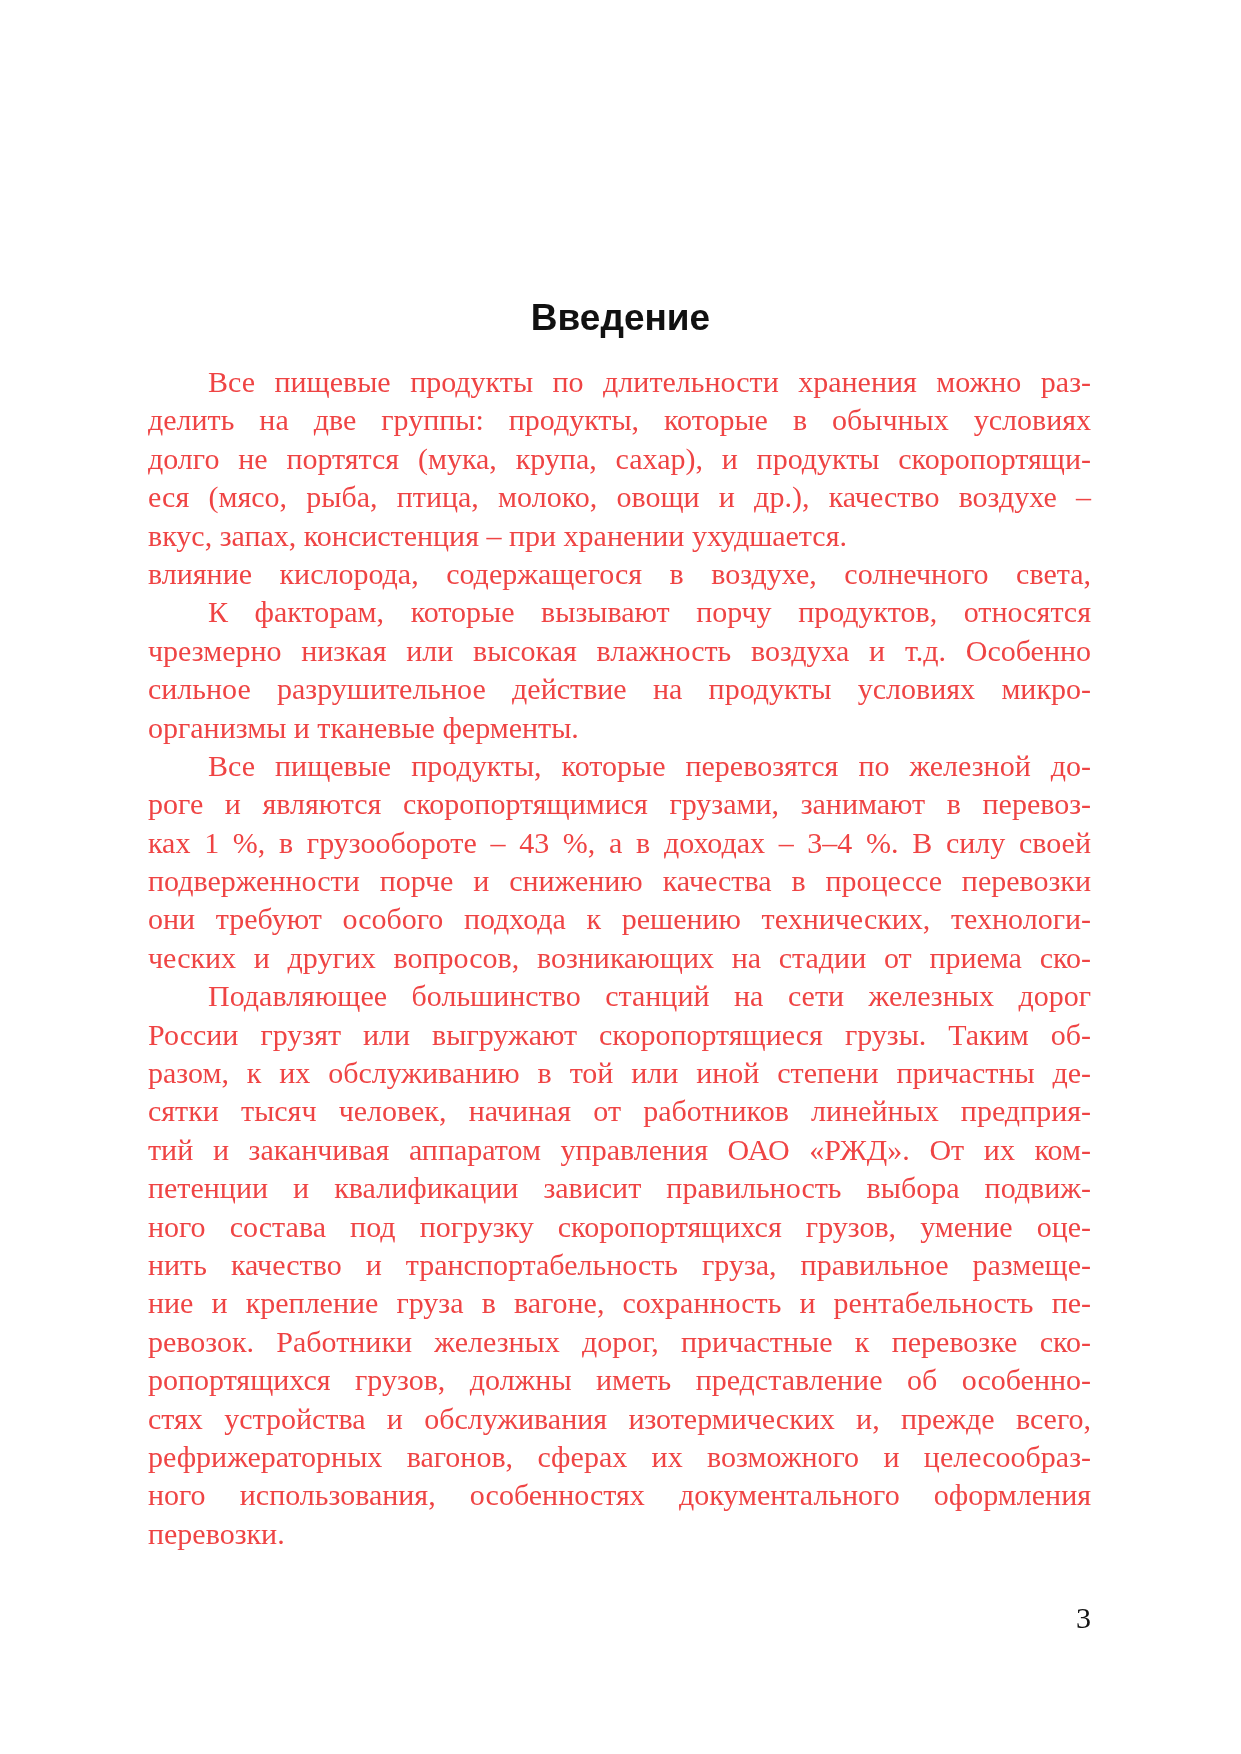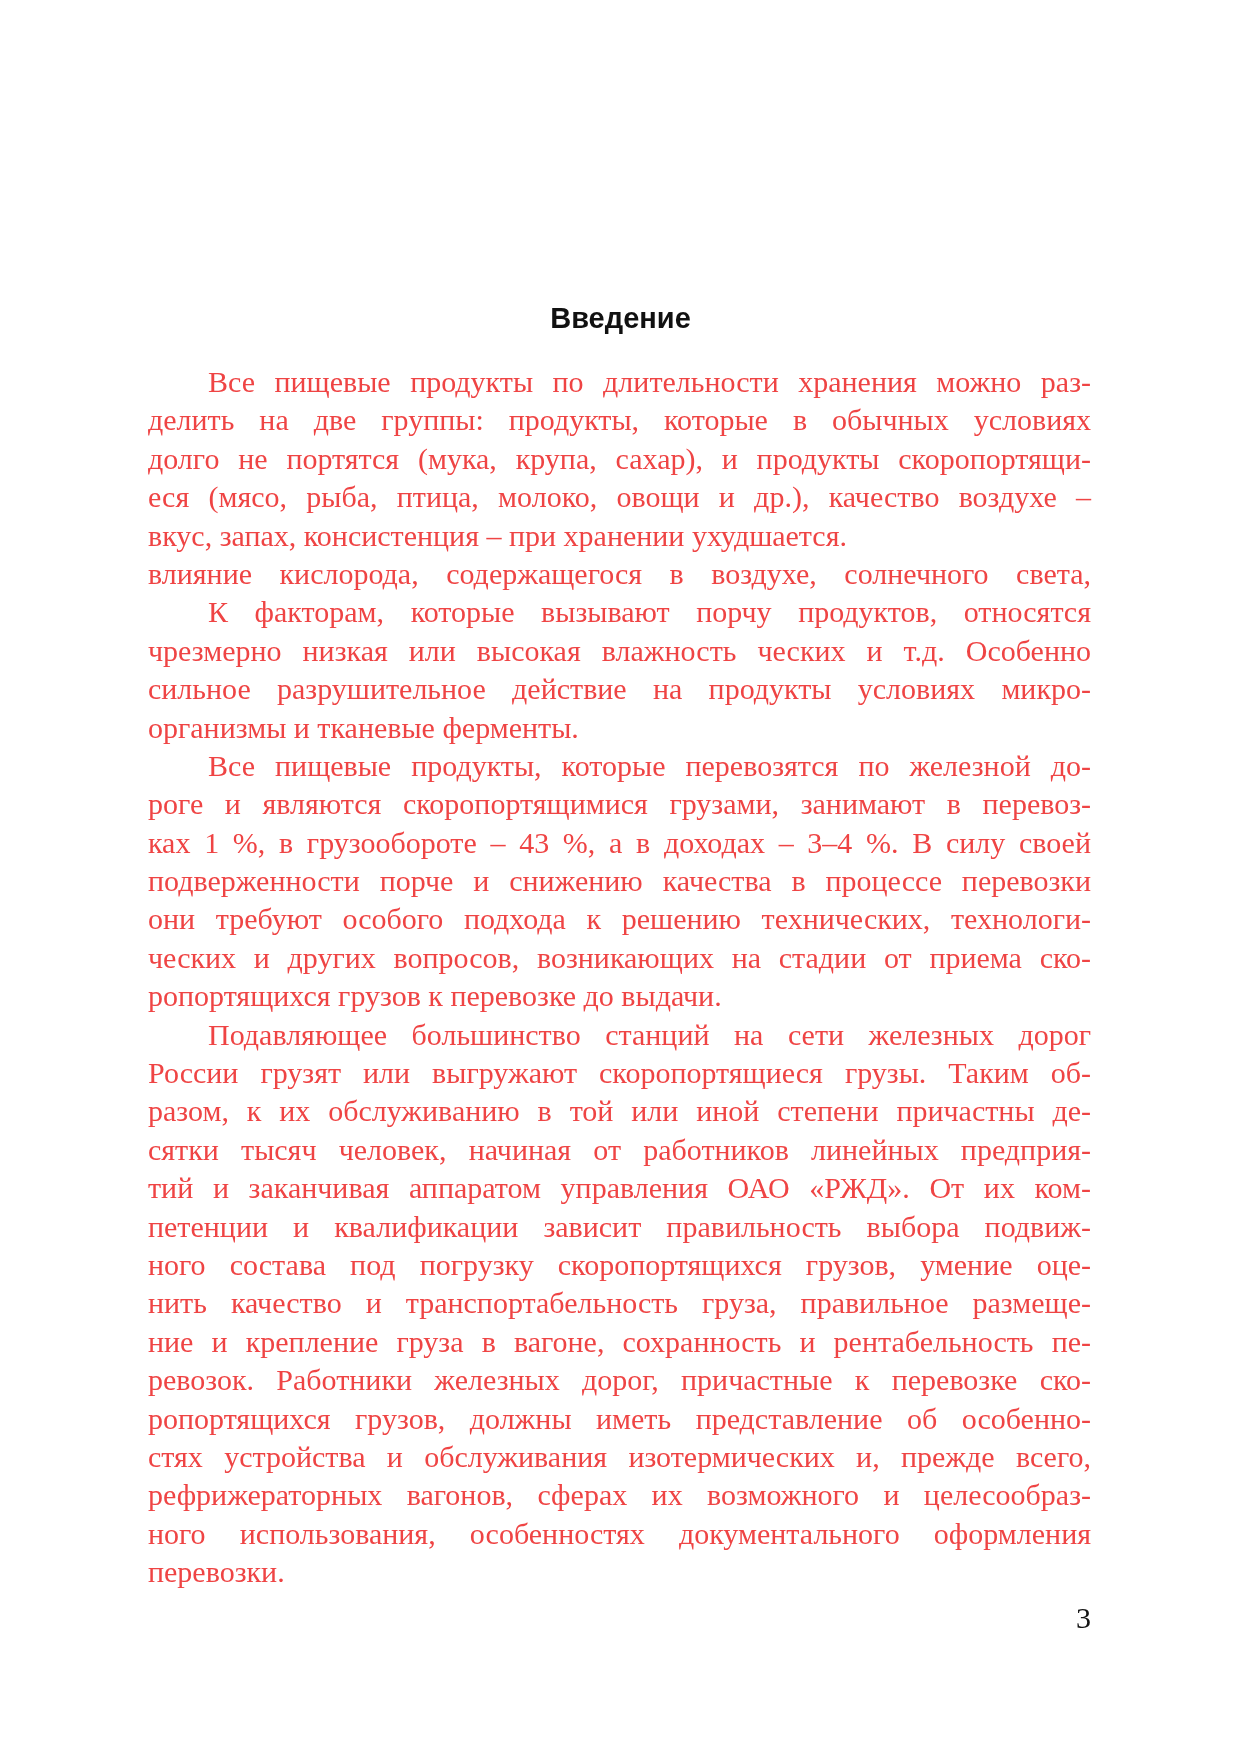--- a/index.html
+++ b/index.html
@@ -2,21 +2,21 @@
 <html><head>
 <meta charset="utf-8">
 <style>
   html, body { margin: 0; padding: 0; background: #ffffff; }
   body { width: 1241px; height: 1754px; position: relative; overflow: hidden; }
   .page { position: absolute; left: 0; top: 0; width: 1241px; height: 1754px; background: #ffffff; }
   .title {
     position: absolute; left: 0; width: 1241px; top: 300px;
     text-align: center;
     font-family: "Liberation Sans", sans-serif;
-    font-weight: bold; font-size: 29px; line-height: 36px;
+    font-weight: bold; font-size: 37px; line-height: 36px;
     color: #111111; margin: 0;
   }
   .body-text {
     position: absolute; left: 148px; top: 363px; width: 943px;
     font-family: "Liberation Serif", serif;
     font-size: 30px; color: #ef4444;
   }
   .line {
     display: block; height: 38.4px; line-height: 38.4px;
     white-space: nowrap; width: 943px;
@@ -43,33 +43,32 @@
       <span class="line indent">Все пищевые продукты по длительности хранения можно раз-</span>
       <span class="line">делить на две группы: продукты, которые в обычных условиях</span>
       <span class="line">долго не портятся (мука, крупа, сахар), и продукты скоропортящи-</span>
       <span class="line">еся (мясо, рыба, птица, молоко, овощи и др.), качество воздухе –</span>
       <span class="line last">вкус, запах, консистенция – при хранении ухудшается.</span>
     </div>
 
     <div class="paragraph">
       <span class="line">влияние кислорода, содержащегося в воздухе, солнечного света,</span>
       <span class="line indent">К факторам, которые вызывают порчу продуктов, относятся</span>
-      <span class="line">чрезмерно низкая или высокая влажность ческих и т.д. Особенно</span>
+      <span class="line">чрезмерно низкая или высокая влажность воздуха и т.д. Особенно</span>
       <span class="line">сильное разрушительное действие на продукты условиях микро-</span>
       <span class="line last">организмы и тканевые ферменты.</span>
     </div>
 
     <div class="paragraph">
       <span class="line indent">Все пищевые продукты, которые перевозятся по железной до-</span>
       <span class="line">роге и являются скоропортящимися грузами, занимают в перевоз-</span>
       <span class="line">ках 1 %, в грузообороте – 43 %, а в доходах – 3–4 %. В силу своей</span>
       <span class="line">подверженности порче и снижению качества в процессе перевозки</span>
       <span class="line">они требуют особого подхода к решению технических, технологи-</span>
       <span class="line">ческих и других вопросов, возникающих на стадии от приема ско-</span>
-      <span class="line last">ропортящихся грузов к перевозке до выдачи.</span>
     </div>
 
     <div class="paragraph">
       <span class="line indent">Подавляющее большинство станций на сети железных дорог</span>
       <span class="line">России грузят или выгружают скоропортящиеся грузы. Таким об-</span>
       <span class="line">разом, к их обслуживанию в той или иной степени причастны де-</span>
       <span class="line">сятки тысяч человек, начиная от работников линейных предприя-</span>
       <span class="line">тий и заканчивая аппаратом управления ОАО «РЖД». От их ком-</span>
       <span class="line">петенции и квалификации зависит правильность выбора подвиж-</span>
       <span class="line">ного состава под погрузку скоропортящихся грузов, умение оце-</span>

